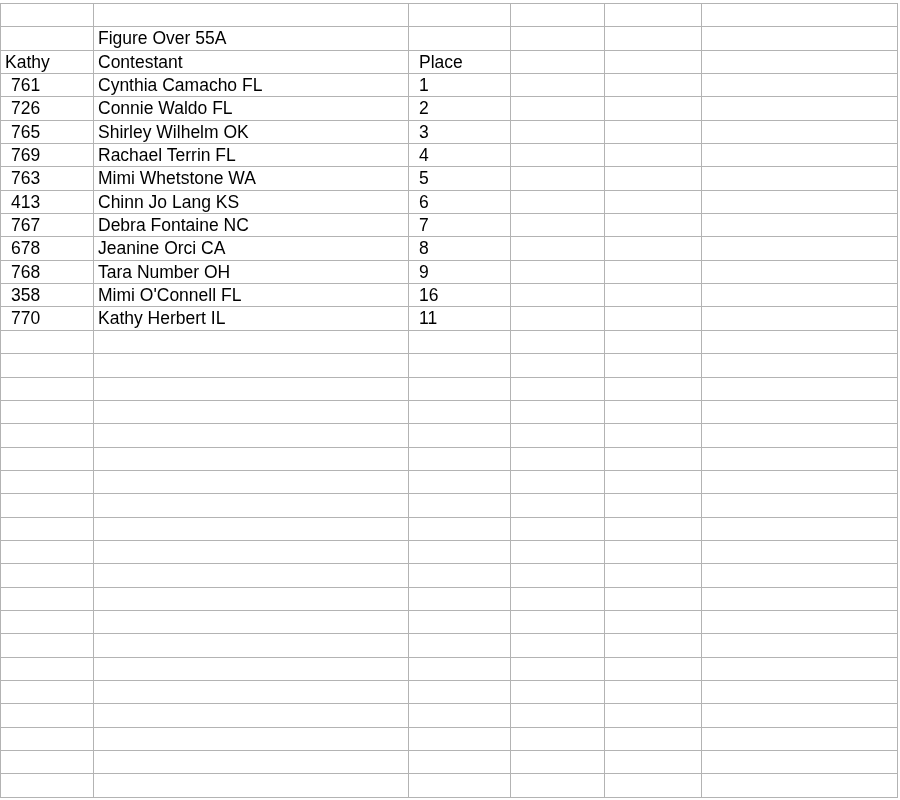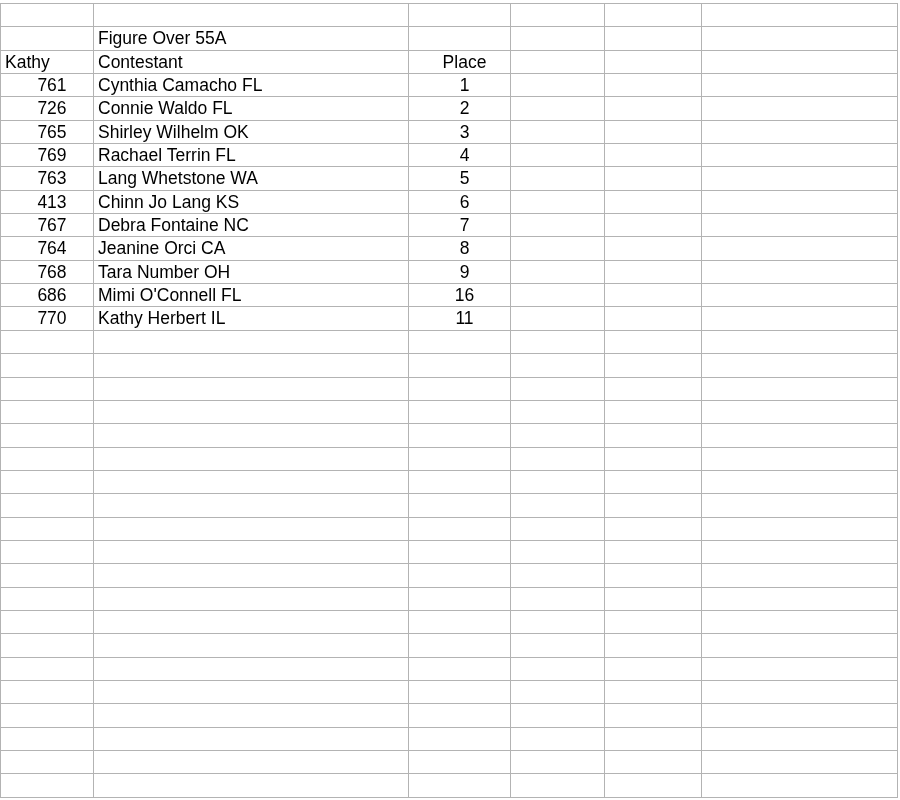--- a/index.html
+++ b/index.html
@@ -34,21 +34,21 @@
   .c {
     box-sizing: border-box;
     border-right: 1px solid var(--grid);
     border-bottom: 1px solid var(--grid);
     padding: 0;
     white-space: nowrap;
     overflow: hidden;
     background: var(--bg);
   }
   .tl { text-align: left; padding-left: 4px; }
-  .ctr { text-align: center; padding-left: 10px; }
+  .ctr { text-align: left; padding-left: 10px; }
 </style>
 </head>
 <body>
 
 <div class="sheet">
 
   <div class="row">
     <div class="c"></div>
     <div class="c"></div>
     <div class="c"></div>
@@ -102,21 +102,21 @@
   <div class="row">
     <div class="c ctr">769</div>
     <div class="c tl">Rachael Terrin FL</div>
     <div class="c ctr">4</div>
     <div class="c"></div>
     <div class="c"></div>
     <div class="c"></div>
   </div>
   <div class="row">
     <div class="c ctr">763</div>
-    <div class="c tl">Lang Whetstone WA</div>
+    <div class="c tl">Mimi Whetstone WA</div>
     <div class="c ctr">5</div>
     <div class="c"></div>
     <div class="c"></div>
     <div class="c"></div>
   </div>
   <div class="row">
     <div class="c ctr">413</div>
     <div class="c tl">Chinn Jo Lang KS</div>
     <div class="c ctr">6</div>
     <div class="c"></div>
@@ -125,37 +125,37 @@
   </div>
   <div class="row">
     <div class="c ctr">767</div>
     <div class="c tl">Debra Fontaine NC</div>
     <div class="c ctr">7</div>
     <div class="c"></div>
     <div class="c"></div>
     <div class="c"></div>
   </div>
   <div class="row">
-    <div class="c ctr">764</div>
+    <div class="c ctr">678</div>
     <div class="c tl">Jeanine Orci CA</div>
     <div class="c ctr">8</div>
     <div class="c"></div>
     <div class="c"></div>
     <div class="c"></div>
   </div>
   <div class="row">
     <div class="c ctr">768</div>
     <div class="c tl">Tara Number OH</div>
     <div class="c ctr">9</div>
     <div class="c"></div>
     <div class="c"></div>
     <div class="c"></div>
   </div>
   <div class="row">
-    <div class="c ctr">686</div>
+    <div class="c ctr">358</div>
     <div class="c tl">Mimi O'Connell FL</div>
     <div class="c ctr">16</div>
     <div class="c"></div>
     <div class="c"></div>
     <div class="c"></div>
   </div>
   <div class="row">
     <div class="c ctr">770</div>
     <div class="c tl">Kathy Herbert IL</div>
     <div class="c ctr">11</div>

